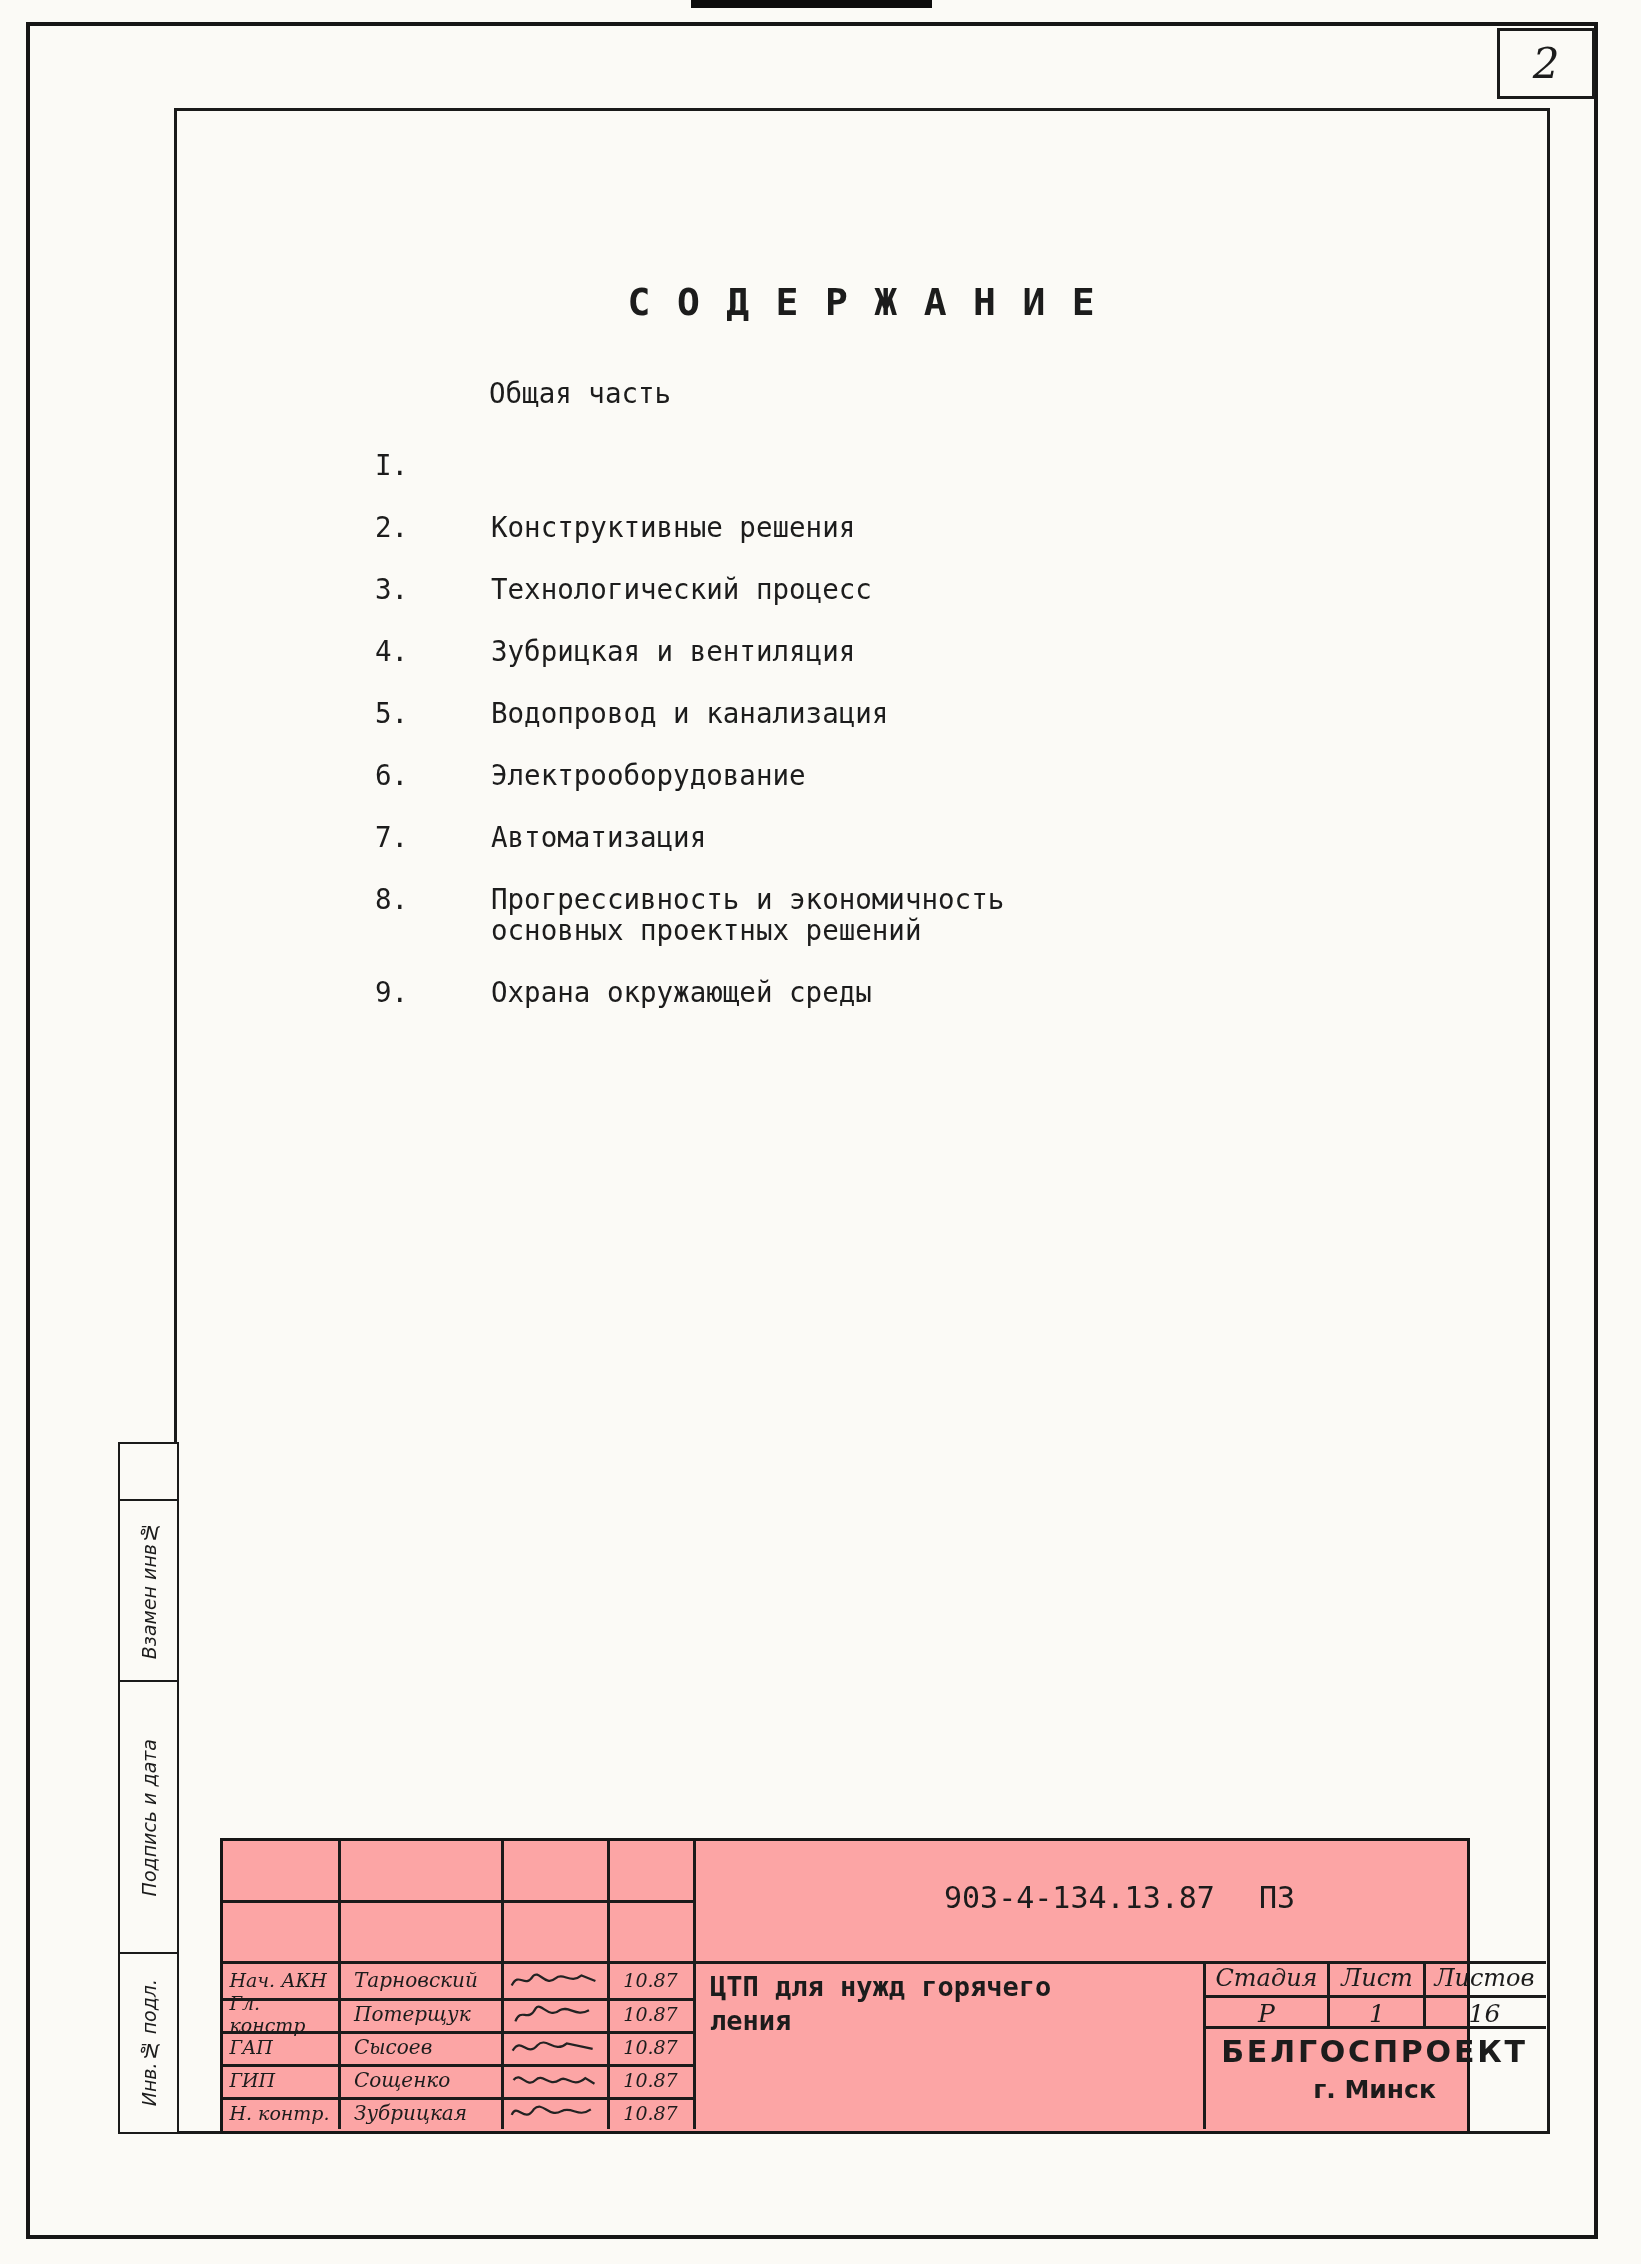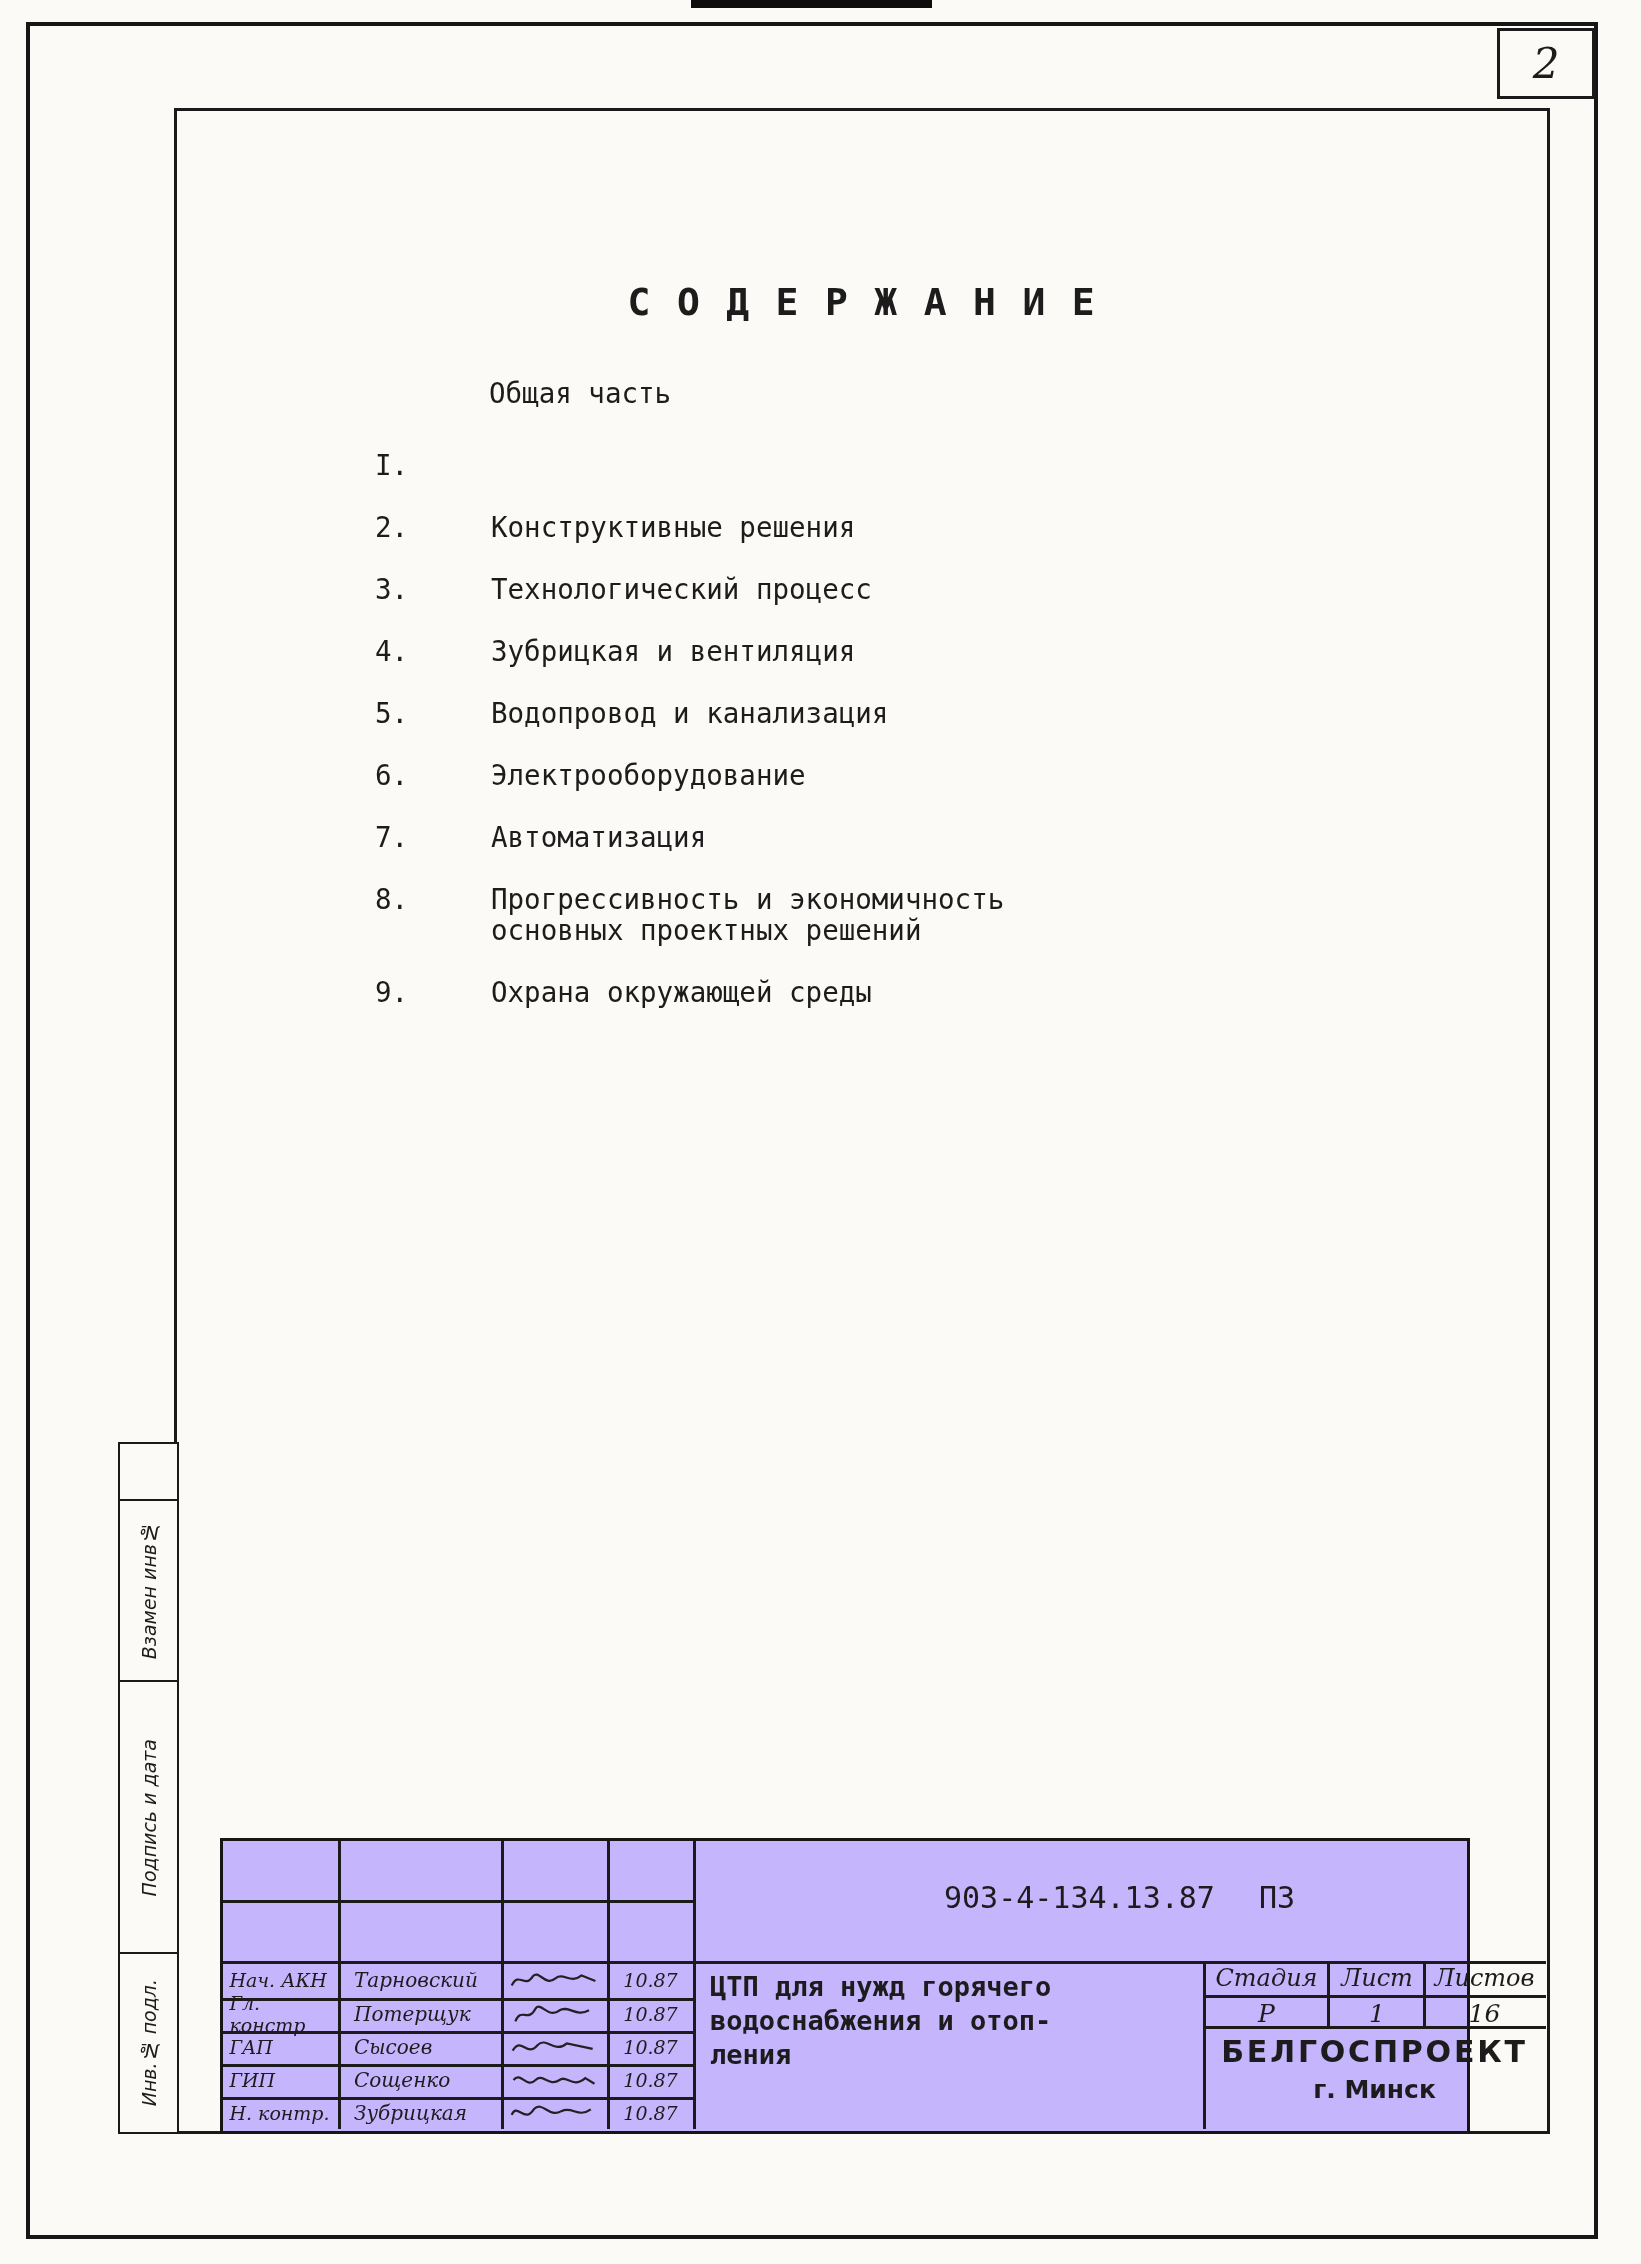--- a/index.html
+++ b/index.html
@@ -41,21 +41,21 @@
   .side-box .vtext {
     writing-mode:vertical-rl; transform:rotate(180deg); white-space:nowrap;
     font-family:"DejaVu Sans", sans-serif; font-style:italic; font-size:19px;
   }
   .sb-empty { top:1442px; height:60px; }
   .sb-a { top:1499px; height:184px; }
   .sb-b { top:1680px; height:275px; }
   .sb-c { top:1952px; height:182px; }
 
   
-  .stamp { left:220px; top:1838px; width:1250px; height:296px; border:3.7px solid #161616; background:#c4b5fd; }
+  .stamp { left:220px; top:1838px; width:1250px; height:296px; border:3.7px solid #161616; background:#fca5a5; }
   .stamp .vline { position:absolute; width:2.8px; background:#1b1b1b; }
   .stamp .hline { position:absolute; height:2.8px; background:#1b1b1b; }
 
   .docnum { position:absolute; left:470px; top:39px; width:853px; text-align:center; font-size:30px; }
   .docnum .code { margin-left:44px; }
 
   .sig-row { position:absolute; left:0; width:473px; height:34px; display:flex; align-items:center;
              font-family:"DejaVu Serif", serif; font-style:italic; }
   .sig-role { width:115px; flex:0 0 115px; padding-left:6.4px; font-size:19px; }
   .sig-name { width:163px; flex:0 0 163px; padding-left:16px; font-size:20px; }
@@ -212,21 +212,20 @@
       <span class="sig-sign">
         <svg width="92" height="26" viewBox="0 0 100 28">
             <path d="M4 16 C10 2 18 26 28 10 C38 0 44 20 58 12 C70 6 76 20 90 10" fill="none" stroke="#222" stroke-width="2.4"></path>
           </svg>
       </span>
       <span class="sig-date">10.87</span>
     </div>
 
     <div class="proj-title">
       <div>ЦТП для нужд горячего</div>
-      <div>водоснабжения и отоп-</div>
       <div>ления</div>
     </div>
 
     <div class="st-cell st-head c-stage">Стадия</div>
     <div class="st-cell st-head c-sheet">Лист</div>
     <div class="st-cell st-head c-sheets">Листов</div>
     <div class="st-cell st-val c-stage">Р</div>
     <div class="st-cell st-val c-sheet">1</div>
     <div class="st-cell st-val c-sheets">16</div>
 

